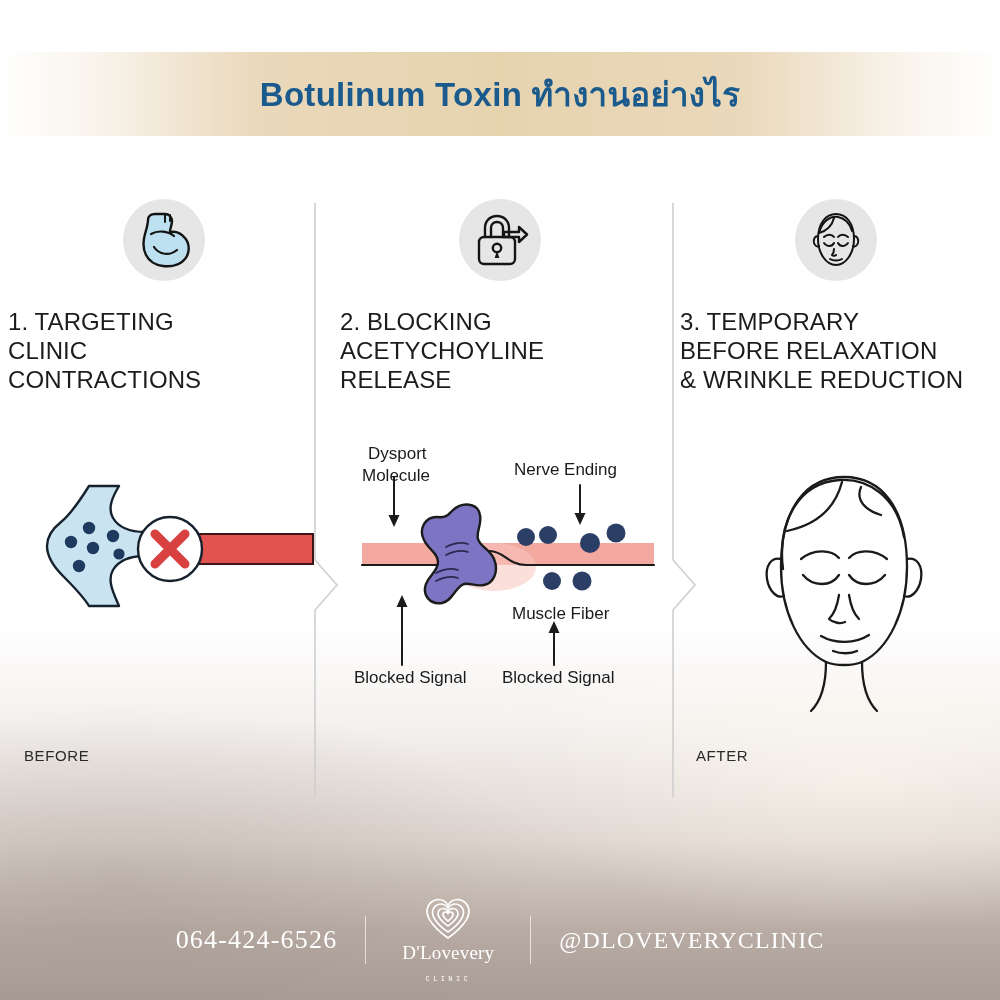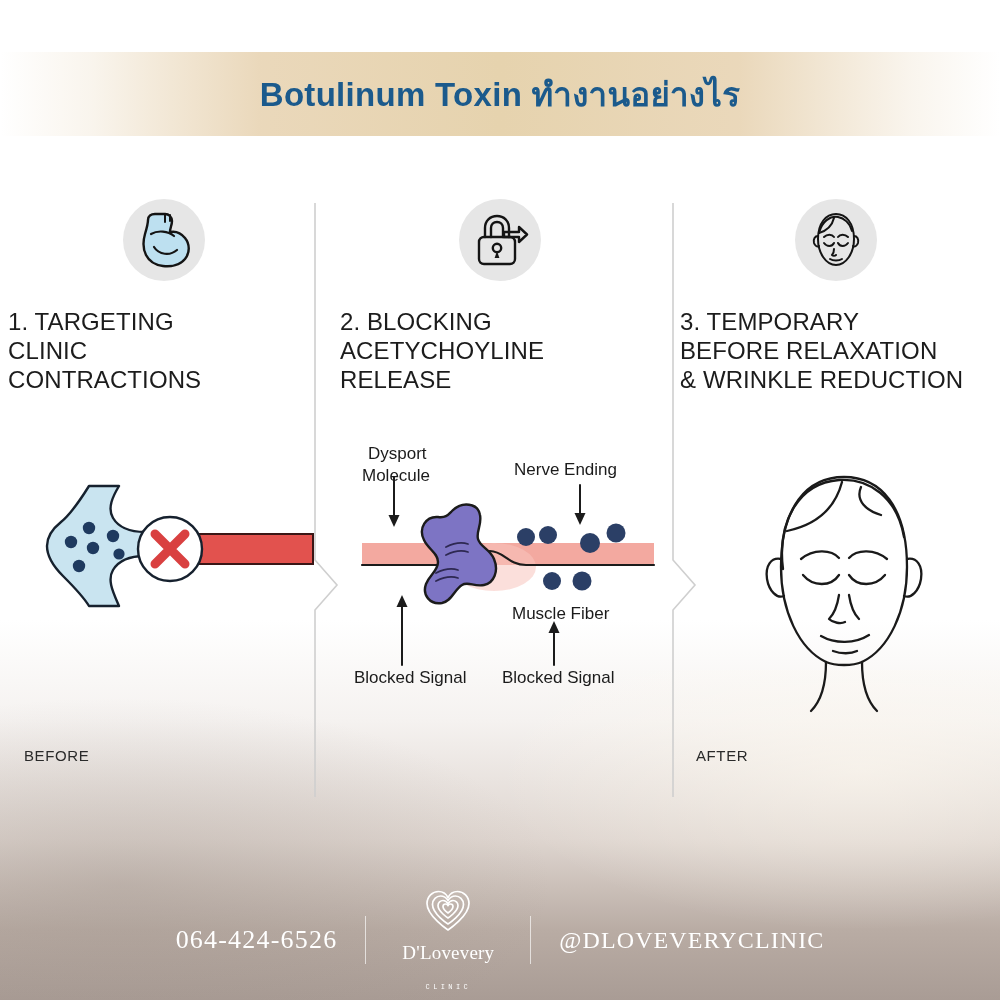--- a/index.html
+++ b/index.html
@@ -170,21 +170,20 @@
     height: 48px;
     background: rgba(255,255,255,0.65);
   }
   .footer-logo {
     width: 140px;
     display: flex;
     flex-direction: column;
     align-items: center;
     justify-content: flex-end;
     padding: 0 12px;
-    gap: 8px;
   }
   .logo-name {
     font-family: "Liberation Serif", serif;
     font-size: 19px;
     color: #ffffff;
     line-height: 1;
     margin-top: 2px;
     letter-spacing: 0.2px;
   }
   .logo-sub {

